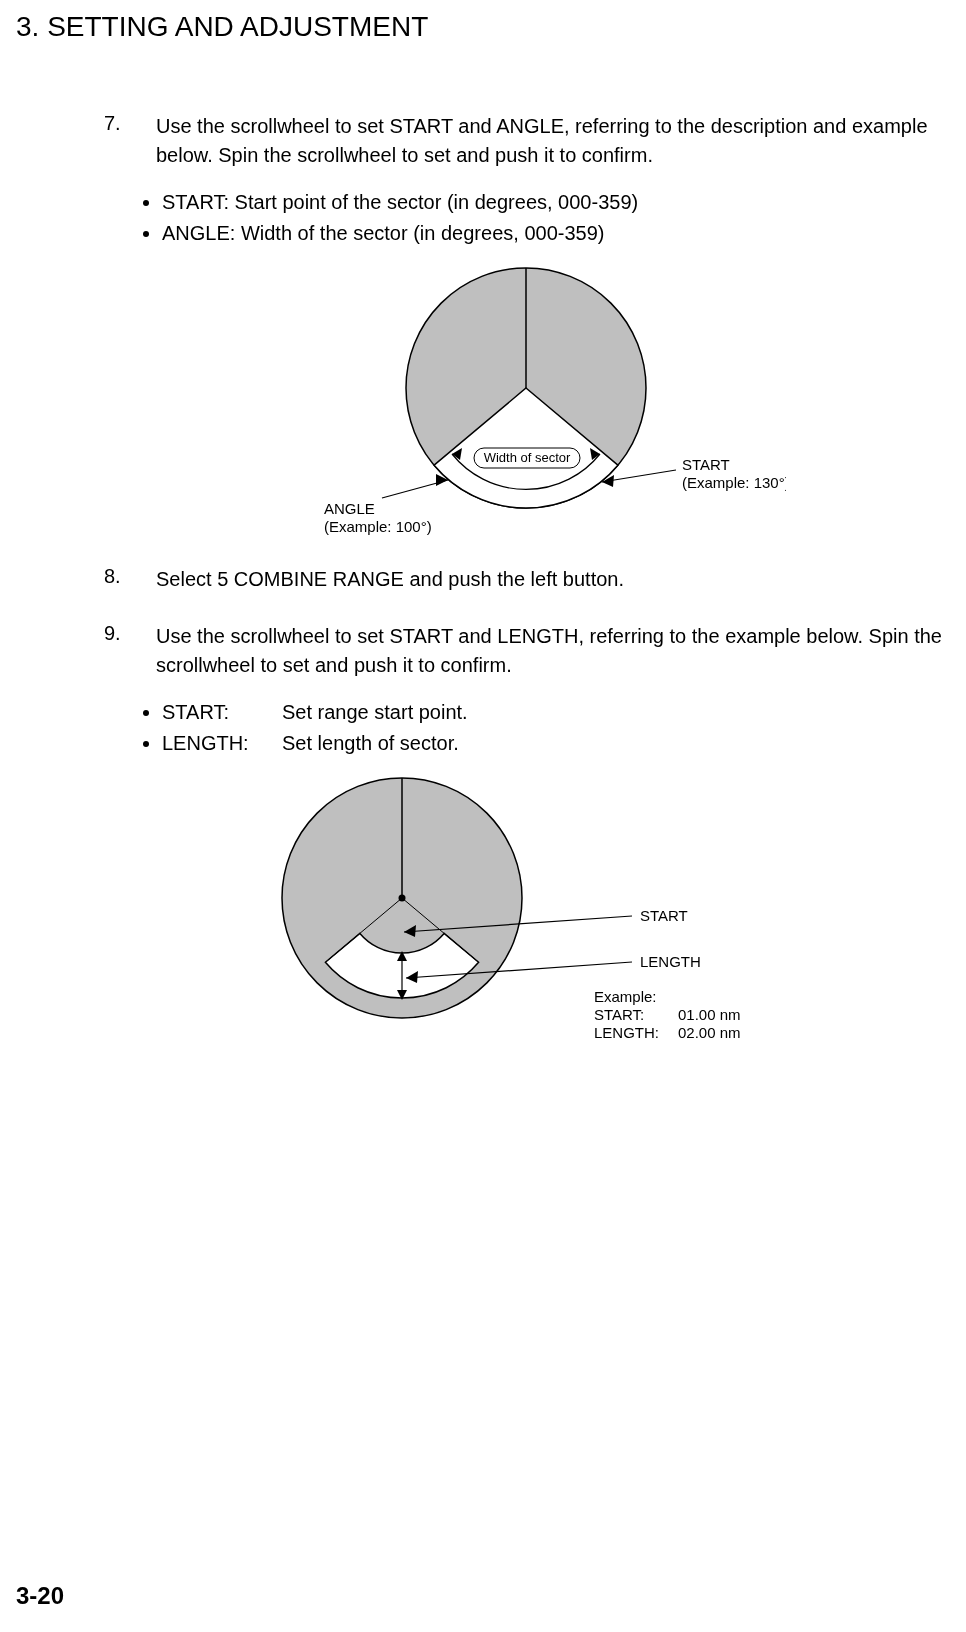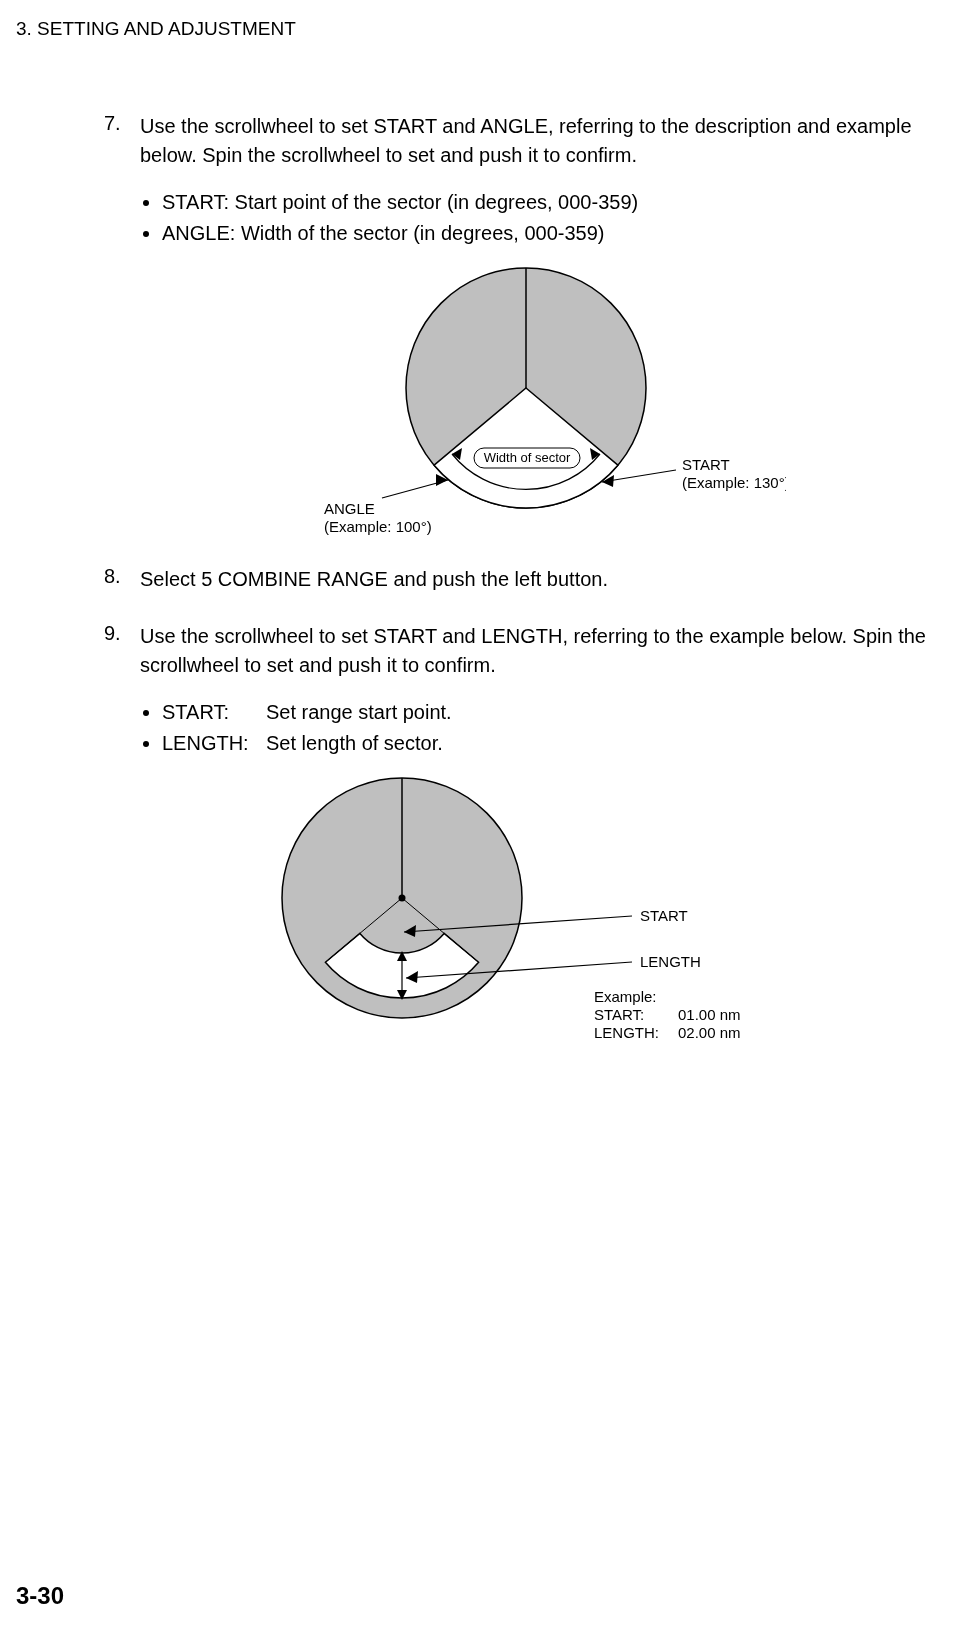--- a/index.html
+++ b/index.html
@@ -7,23 +7,23 @@
     width: 966px;
     height: 1632px;
     background: #ffffff;
     font-family: Arial, Helvetica, sans-serif;
     font-size: 20px;
     color: #000;
     position: relative;
   }
   .header {
     position: absolute;
-    top: 18px;
+    top: 11px;
     left: 16px;
-    font-size: 19px;
+    font-size: 28px;
   }
   .content {
     position: absolute;
     top: 112px;
     left: 104px;
     right: 18px;
   }
   .numrow {
     display: flex;
     align-items: flex-start;
@@ -31,32 +31,32 @@
   }
   .numrow .num {
     width: 36px;
     flex: 0 0 36px;
     text-align: left;
   }
   .numrow .body {
     flex: 1;
     line-height: 1.45;
   }
-  .body p { margin: 0 0 10px 0; }
+  .body p { margin: 0 0 10px 16px; }
   .indent-body { margin-left: 36px; line-height: 1.45; }
   .indent-body p { margin: 0 0 10px 0; }
   ul.bullets {
     list-style: disc;
     margin: 0 0 10px 22px;
     padding: 0;
   }
   ul.bullets li { margin: 2px 0 2px 0; line-height:1.45; }
   .defrow { display:flex; }
   .defrow .term { width: 104px; flex:0 0 104px; }
-  .defrow .def { flex:1; }
+  .defrow .def { flex:1;margin-left:16px; }
   .diagram-wrap {
     width: 520px;
     margin: 6px auto 22px auto;
     display:block;
   }
   .diagram2-wrap {
     width: 560px;
     margin: 6px 0 8px 128px;
     display:block;
   }
@@ -179,13 +179,13 @@
       <text x="362" y="252" font-size="15">START:</text>
       <text x="446" y="252" font-size="15">01.00 nm</text>
       <text x="362" y="270" font-size="15">LENGTH:</text>
       <text x="446" y="270" font-size="15">02.00 nm</text>
     </svg>
   </div>
 
 
 </div>
 
-<div class="pagenum">3-30</div>
+<div class="pagenum">3-20</div>
 
 </body></html>

